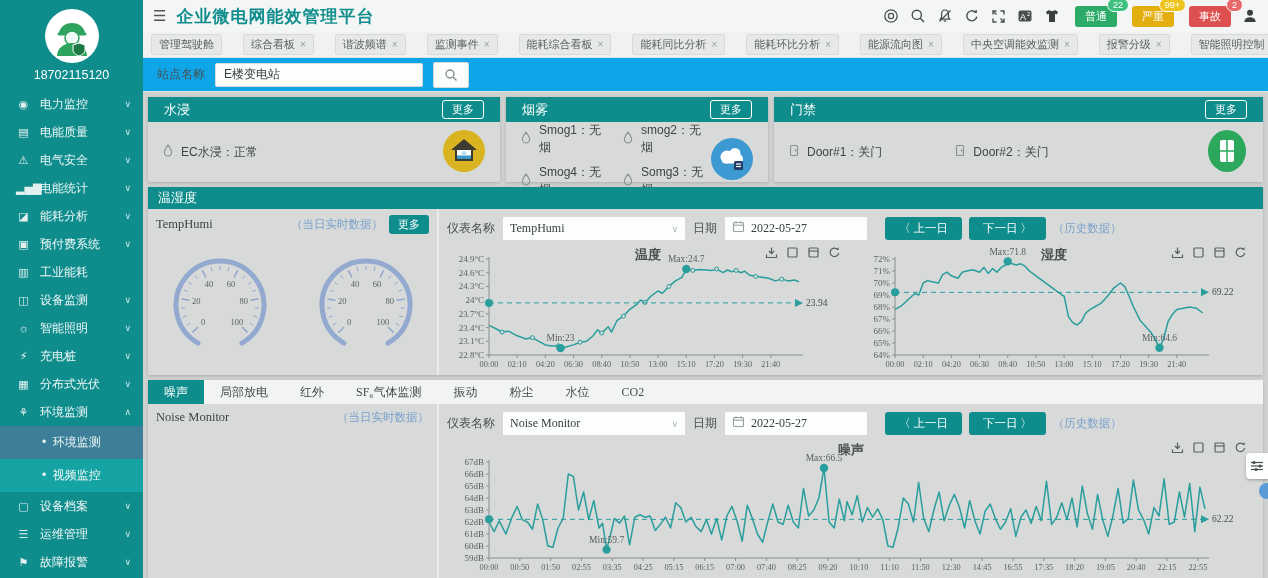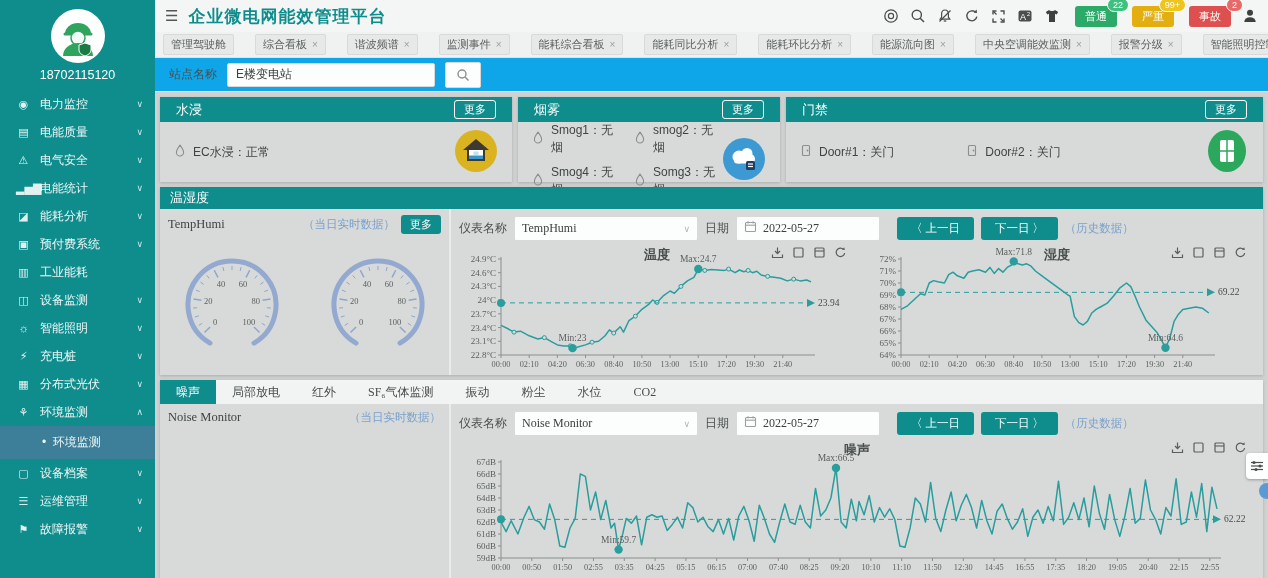--- a/index.html
+++ b/index.html
@@ -1,19 +1,19 @@
 <!DOCTYPE html>
 <html><head>
 <meta charset="utf-8">
 <style>
   html,body{margin:0;padding:0;overflow:hidden;}
   body{width:1268px;height:578px;font-family:"Liberation Sans","DejaVu Sans",sans-serif;font-size:12px;color:#3c4140;background:#cfd2d1;}
   .app{display:flex;width:1268px;height:578px;}
   
-  .sidebar{width:155px;flex-shrink:0;background:#0f8d8d;color:#eef7f6;display:flex;flex-direction:column;overflow:hidden;}
+  .sidebar{width:143px;flex-shrink:0;background:#0f8d8d;color:#eef7f6;display:flex;flex-direction:column;overflow:hidden;}
   .avatar{width:54px;height:54px;border-radius:50%;background:#fff;margin:9px auto 5px;display:flex;align-items:center;justify-content:center;}
   .phone{text-align:center;font-size:12.5px;margin-bottom:8px;color:#fff;}
   .nav{flex:1;overflow:hidden;}
   .nav-item{height:28px;display:flex;align-items:center;padding:0 12px 0 16px;gap:9px;cursor:pointer;}
   .nav-item .ic{width:15px;text-align:center;font-size:11px;opacity:.95;}
   .nav-item .lbl{flex:1;font-size:12px;}
   .nav-item .chev{font-size:9px;opacity:.85;}
   .sub-item{height:33px;display:flex;align-items:center;padding-left:42px;font-size:12px;cursor:pointer;}
   .sub-item.active{background:#3d7e99;}
   .sub-item.alt{background:#15a3a3;}
@@ -148,20 +148,21 @@
           <span class="ic">▦</span>
           <span class="lbl">分布式光伏</span>
           <span class="chev">∨</span>
         </div>
         <div class="nav-item">
           <span class="ic">⚘</span>
           <span class="lbl">环境监测</span>
           <span class="chev">∧</span>
         </div>
         <div class="sub-item active">•&nbsp; 环境监测</div>
+        <div class="sub-item alt">•&nbsp; 视频监控</div>
         <div class="nav-item">
           <span class="ic">▢</span>
           <span class="lbl">设备档案</span>
           <span class="chev">∨</span>
         </div>
         <div class="nav-item">
           <span class="ic">☰</span>
           <span class="lbl">运维管理</span>
           <span class="chev">∨</span>
         </div>

